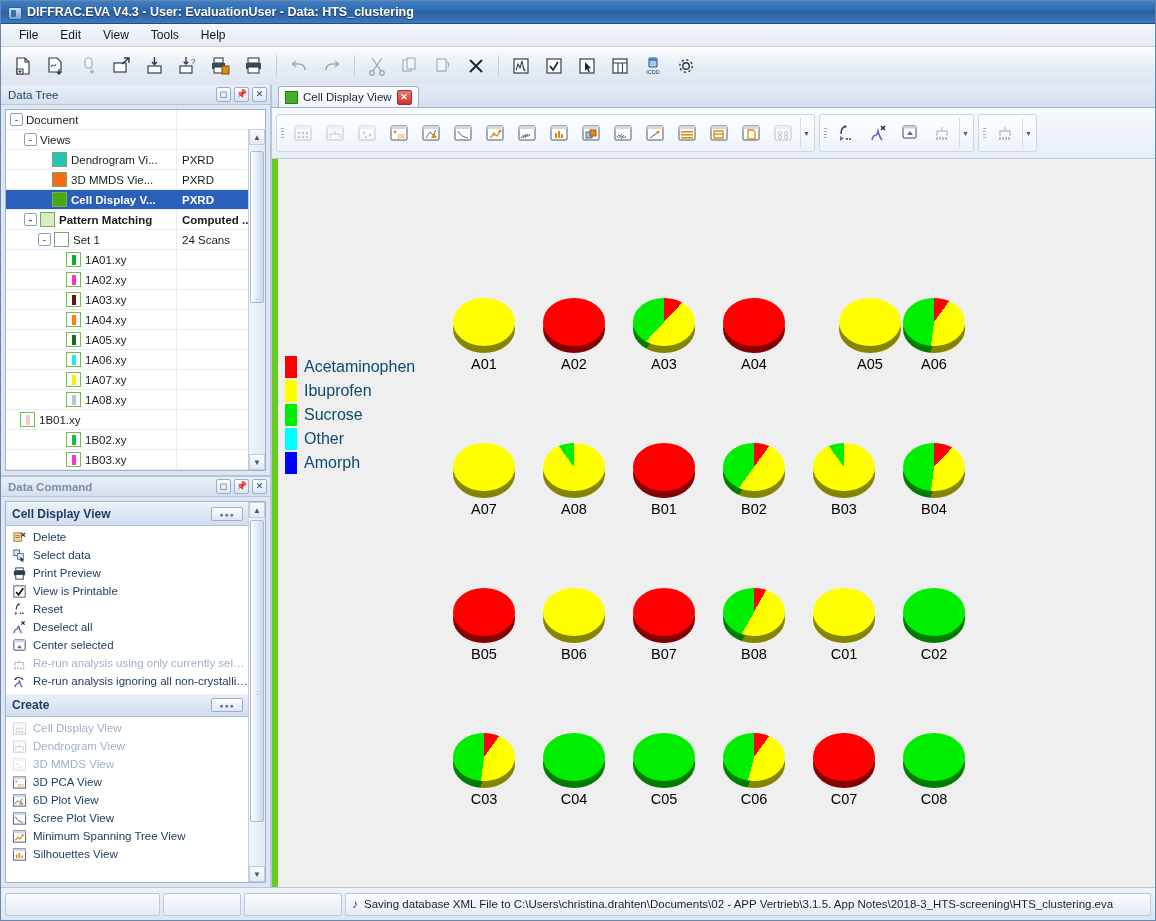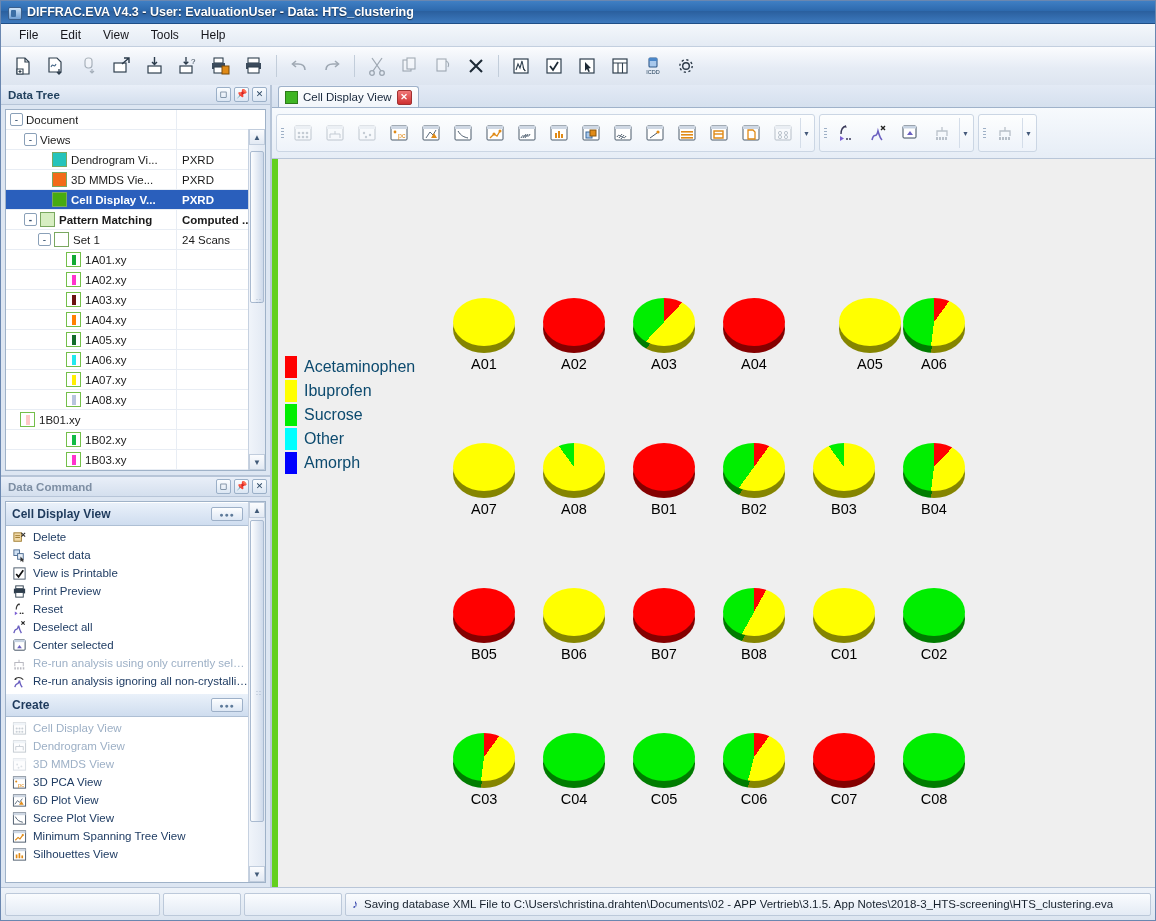--- a/index.html
+++ b/index.html
@@ -42,21 +42,21 @@
   .tb-sep{width:1px;height:22px;background:#c2cdda;margin:0 5px;}
 
   
   .body-area{position:absolute;left:0;top:84px;right:0;bottom:33px;display:flex;}
 
   
   .left-dock{width:270px;flex:0 0 270px;display:flex;flex-direction:column;
     background:#dde6f2;}
   .panel-head{height:19px;display:flex;align-items:center;padding:0 3px 0 7px;
     background:linear-gradient(#e9eff8,#d4dfee);border-bottom:1px solid #b7c5d8;}
-  .panel-head .ph-title{flex:1;font-size:11.5px;color:#23425f;font-weight:700;}
+  .panel-head .ph-title{flex:1;font-size:11.5px;color:#23425f;font-weight:400;}
   .panel-head.dim .ph-title{color:#7d8ea3;font-weight:600;}
   .ph-btns{display:flex;gap:3px;}
   .ph-btn{width:13px;height:13px;border:1px solid #9bb0c8;border-radius:2px;
     background:linear-gradient(#fbfdff,#dbe6f3);display:flex;align-items:center;justify-content:center;
     font-size:9px;color:#2b4763;line-height:1;cursor:default;}
 
   
   .tree-panel{flex:0 0 390px;display:flex;flex-direction:column;
     border:1px solid #b7c5d8;border-top:none;border-left:none;background:#dde6f2;}
   .tree-wrap{flex:1;margin:4px;border:1px solid #9fb2c8;background:#fff;
@@ -547,35 +547,35 @@
                       <rect x="2" y="2" width="6" height="6" fill="#cfe0f3" stroke="#4a6a90"></rect>
                       <rect x="6" y="6" width="6" height="6" fill="#e7eff8" stroke="#4a6a90"></rect>
                       <path d="M9 9l4 4-1.4.2.8 1.7-.9.4-.8-1.7L9 14.6z" fill="#333"></path>
                     </svg>
                   </span>
                   <span class="ctext">Select data</span>
                 </div>
                 <div class="cmd-item">
                   <span class="ci">
                     <svg width="15" height="15" viewBox="0 0 16 16">
-                      <rect x="2" y="2" width="12" height="12" fill="#fff" stroke="#4a5a6b"></rect>
-                      <path d="M4.5 8.5l2.5 3 5-7" fill="none" stroke="#111" stroke-width="1.8"></path>
-                    </svg>
-                  </span>
-                  <span class="ctext">View is Printable</span>
-                </div>
-                <div class="cmd-item">
-                  <span class="ci">
-                    <svg width="15" height="15" viewBox="0 0 16 16">
                       <rect x="4" y="2" width="8" height="3" fill="#fff" stroke="#30404f"></rect>
                       <rect x="2" y="5" width="12" height="5" fill="#2e3d4c"></rect>
                       <rect x="4" y="9" width="8" height="5" fill="#fff" stroke="#30404f"></rect>
                     </svg>
                   </span>
                   <span class="ctext">Print Preview</span>
+                </div>
+                <div class="cmd-item">
+                  <span class="ci">
+                    <svg width="15" height="15" viewBox="0 0 16 16">
+                      <rect x="2" y="2" width="12" height="12" fill="#fff" stroke="#4a5a6b"></rect>
+                      <path d="M4.5 8.5l2.5 3 5-7" fill="none" stroke="#111" stroke-width="1.8"></path>
+                    </svg>
+                  </span>
+                  <span class="ctext">View is Printable</span>
                 </div>
                 <div class="cmd-item">
                   <span class="ci">
                     <svg width="15" height="15" viewBox="0 0 16 16">
                       <path d="M8 2C5 3 4.5 5 4.5 8" stroke="#333" fill="none" stroke-width="1.2"></path>
                       <path d="M6.2 2.5L8 1.8l.4 1.9z" fill="#333"></path>
                       <path d="M3 10l3 2-3 2z" fill="#7b5fd4"></path>
                       <circle cx="9" cy="12" r=".9" fill="#333"></circle>
                       <circle cx="11.5" cy="12" r=".9" fill="#333"></circle>
                     </svg>

